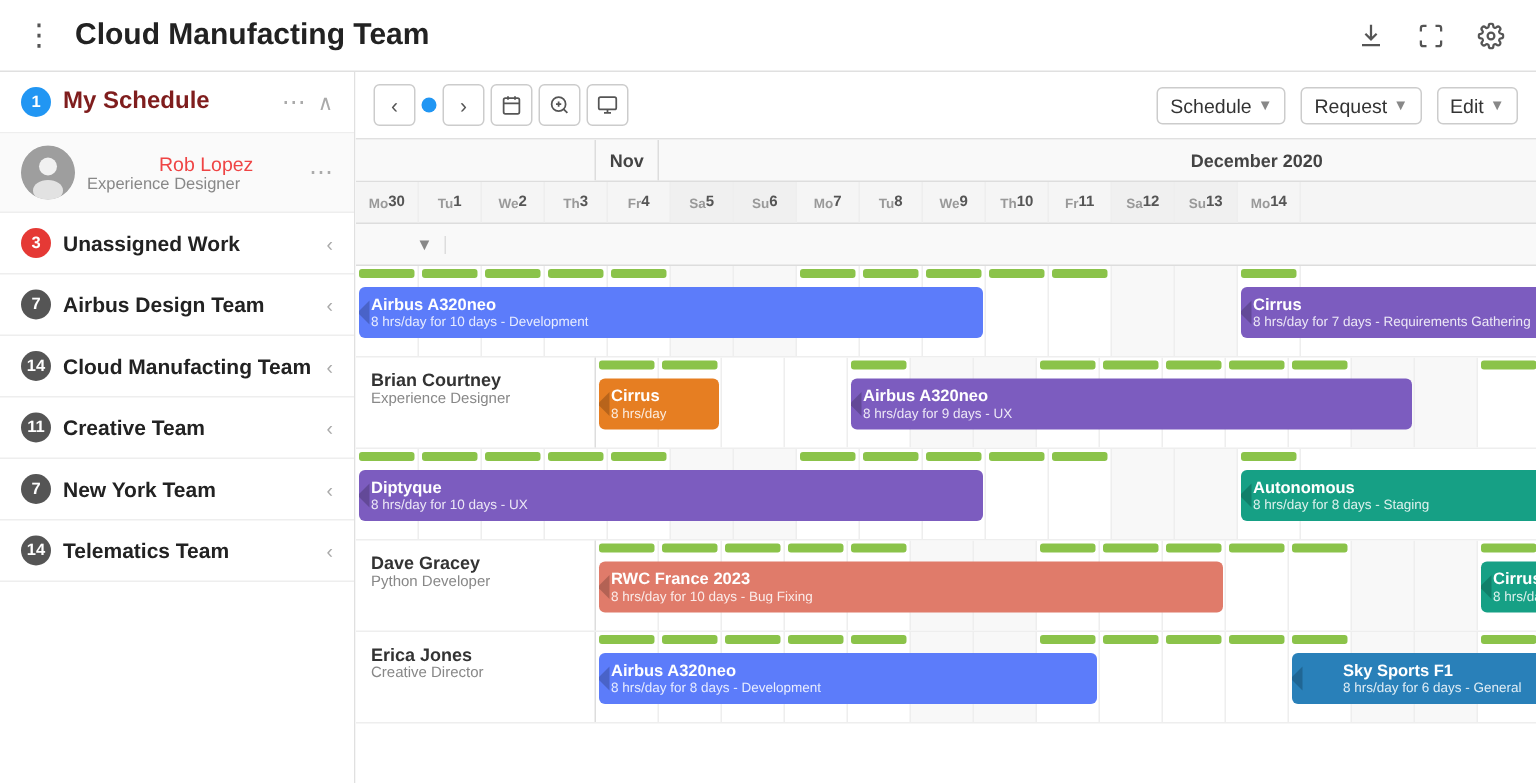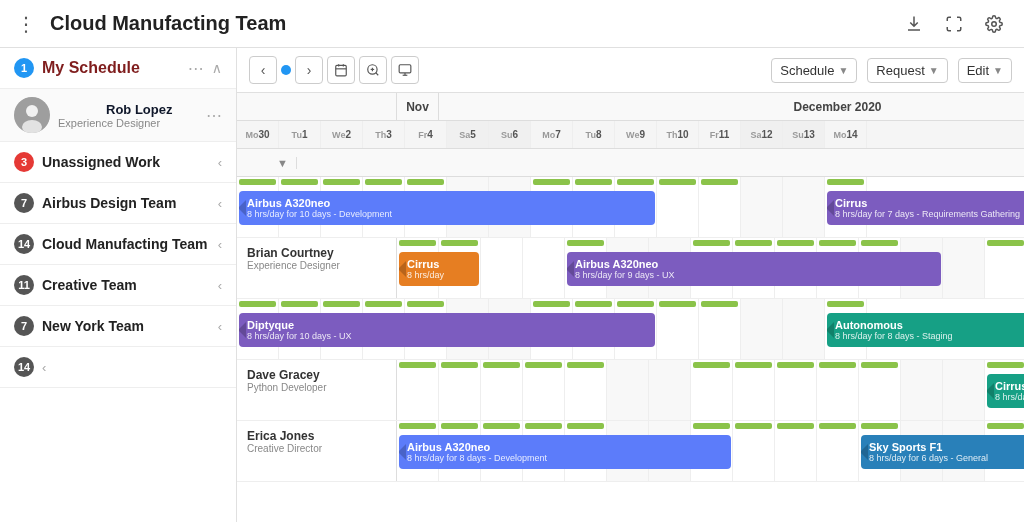--- a/index.html
+++ b/index.html
@@ -19,21 +19,21 @@
     .sidebar-header { padding: 10px 14px; display: flex; align-items: center; gap: 8px; border-bottom: 1px solid #eee; }
     .sidebar-badge { background: #2196f3; color: #fff; border-radius: 50%; width: 20px; height: 20px; font-size: 11px; display: flex; align-items: center; justify-content: center; font-weight: 600; flex-shrink: 0; }
     .sidebar-item-label { font-size: 16px; font-weight: 600; color: #7f1d1d; flex: 1; }
     .sidebar-chevron { color: #aaa; font-size: 14px; }
     .sidebar-dots { color: #aaa; font-size: 16px; cursor: pointer; }
 
     .user-row { padding: 8px 14px; display: flex; align-items: center; gap: 8px; background: #fafafa; border-bottom: 1px solid #eee; }
     .user-avatar { width: 36px; height: 36px; border-radius: 50%; background: #bbb; overflow: hidden; flex-shrink: 0; }
     .user-avatar svg { width: 36px; height: 36px; }
     .user-info { flex: 1; }
-    .user-name { font-size: 13px; font-weight: 700; color: #0f172a; padding-left: 48px; }
+    .user-name { font-size: 13px; font-weight: 400; color: #ef4444; padding-left: 48px; }
     .user-role { font-size: 11px; color: #888; }
 
     .sidebar-group { display: flex; align-items: center; padding: 10px 14px; border-bottom: 1px solid #eee; cursor: pointer; }
     .group-badge { width: 20px; height: 20px; border-radius: 50%; background: #555; color: #fff; font-size: 11px; display: flex; align-items: center; justify-content: center; font-weight: 600; flex-shrink: 0; margin-right: 8px; }
     .group-label { font-size: 14px; font-weight: 600; color: #222; flex: 1; }
     .group-chevron { color: #aaa; font-size: 13px; }
 
     
     .content { flex: 1; display: flex; flex-direction: column; overflow: hidden; background: #fff; }
 
@@ -164,20 +164,21 @@
     <span class="group-label">Creative Team</span>
     <span class="group-chevron">‹</span>
   </div>
         <div class="sidebar-group">
     <div class="group-badge" style="background:#555">7</div>
     <span class="group-label">New York Team</span>
     <span class="group-chevron">‹</span>
   </div>
         <div class="sidebar-group">
     <div class="group-badge" style="background:#555">14</div>
+    <span class="group-label">Telematics Team</span>
     <span class="group-chevron">‹</span>
   </div>
       </div>
   </div>
 
   <div class="content">
 
     <div class="toolbar">
       <button class="toolbar-btn">‹</button>
       <div class="toolbar-circle"></div>
@@ -519,20 +520,27 @@
                 <div class="util-bar" style="background: rgb(139, 195, 74);"></div>
               </div>
               <div class="day-cell">
                 <div class="util-bar" style="background: rgb(139, 195, 74);"></div>
               </div>
               <div class="day-cell weekend"></div>
               <div class="day-cell weekend"></div>
               <div class="day-cell">
                 <div class="util-bar" style="background: rgb(139, 195, 74);"></div>
               </div>
+              <div class="assignment-block c-salmon" style="left: 2px; width: 416px; top: 14px;">
+      <div class="assignment-arrow"></div>
+      <div style="overflow:hidden;">
+        <span class="assignment-title">RWC France 2023</span>
+        <span class="assignment-detail">8 hrs/day for 10 days - Bug Fixing</span>
+      </div>
+    </div>
               <div class="assignment-block c-teal" style="left: 590px; width: 248px; top: 14px;">
       <div class="assignment-arrow"></div>
       <div style="overflow:hidden;">
         <span class="assignment-title">Cirrus</span>
         <span class="assignment-detail">8 hrs/day for 6 days - Design</span>
       </div>
     </div>
             </div>
           </div>
           <div class="resource-row">
@@ -580,21 +588,21 @@
               </div>
               <div class="assignment-block c-blue" style="left: 2px; width: 332px; top: 14px;">
       <div class="assignment-arrow"></div>
       <div style="overflow:hidden;">
         <span class="assignment-title">Airbus A320neo</span>
         <span class="assignment-detail">8 hrs/day for 8 days - Development</span>
       </div>
     </div>
               <div class="assignment-block c-dark-blue" style="left: 464px; width: 248px; top: 14px;">
       <div class="assignment-arrow"></div>
-      <div style="overflow:hidden;">
+      <div style="overflow:hidden;padding-left:26px;">
         <span class="assignment-title">Sky Sports F1</span>
         <span class="assignment-detail">8 hrs/day for 6 days - General</span>
       </div>
     </div>
             </div>
           </div>
         </div>
     </div>
   </div>
 </div>

